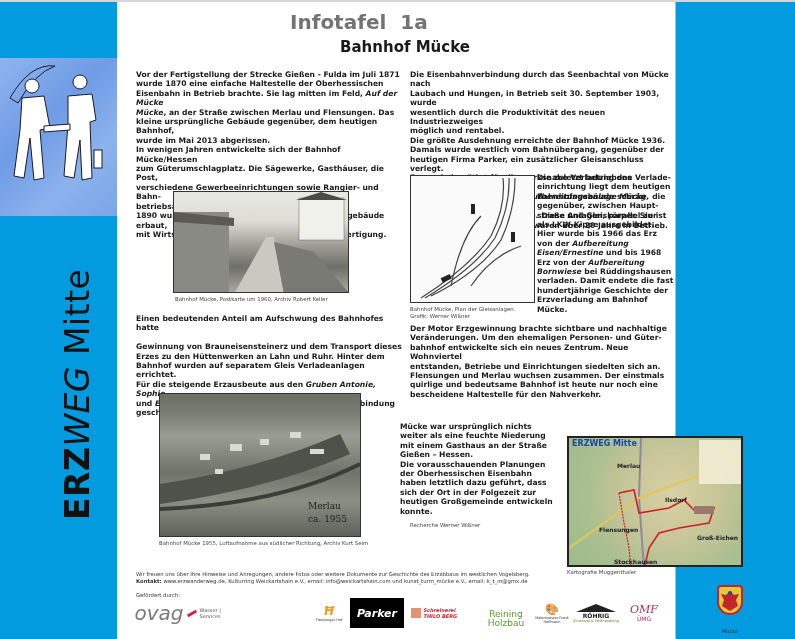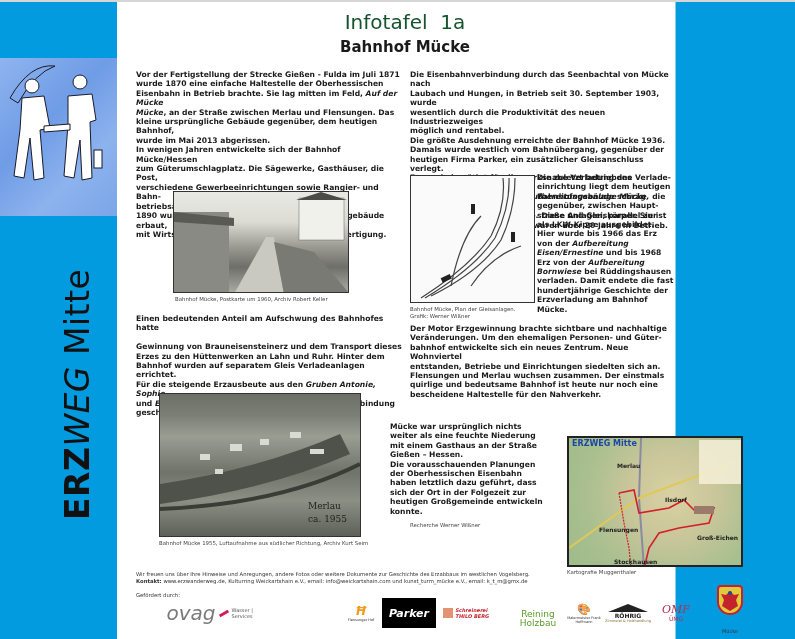--- a/index.html
+++ b/index.html
@@ -5,37 +5,37 @@
   * { box-sizing: border-box; margin: 0; padding: 0; }
   html, body { width: 795px; height: 639px; overflow: hidden; background: #ffffff; }
   body { position: relative; font-family: "DejaVu Sans", sans-serif; color: #1a1a1a; }
   .topline { position: absolute; left: 0; top: 0; width: 795px; height: 2px; background: #d6d6d6; }
   .left-panel { position: absolute; left: 0; top: 2px; width: 117px; height: 637px; background: #039be0; }
   .right-panel { position: absolute; left: 675px; top: 2px; width: 120px; height: 637px; background: #039be0; border-left: 1px solid #7fd0f5; }
   .miner-art { position: absolute; left: 0; top: 58px; width: 117px; height: 158px; background: linear-gradient(135deg,#8fb4ef 0%,#6f9ce6 40%,#8db3ee 70%,#7aa5e8 100%); overflow: hidden; }
   .vert-title { position: absolute; left: 58px; top: 520px; transform: rotate(-90deg); transform-origin: 0 0; white-space: nowrap; font-family: "DejaVu Sans", sans-serif; font-size: 33px; color: #111; letter-spacing: 0.5px; }
   .vert-title .b { font-weight: bold; }
   .vert-title .i { font-style: italic; font-weight: normal; }
-  .title { position: absolute; left: 290px; top: 10px; width: 230px; text-align: center; font-weight: normal; font-size: 20px; color: #14532d; }
+  .title { position: absolute; left: 290px; top: 10px; width: 230px; font-weight: bold; font-size: 20px; color: #737373; }
   .subtitle { position: absolute; left: 290px; top: 38px; width: 230px; text-align: center; font-weight: bold; font-size: 15px; color: #1a1a1a; }
   .txt { position: absolute; font-size: 7.6px; font-weight: bold; line-height: 9.4px; color: #1a1a1a; }
   .txt p { margin: 0; }
   .txt em { font-style: italic; }
   .caption { position: absolute; font-size: 5.4px; color: #444; line-height: 7px; }
   .photo { position: absolute; border: 1px solid #333; overflow: hidden; }
   .photo1 { left: 173px; top: 191px; width: 176px; height: 102px; background: linear-gradient(180deg,#e9e9e4 0%,#dcdcd5 30%,#9a9a93 55%,#6f6f69 75%,#a9a9a2 100%); }
   .photo2 { left: 159px; top: 393px; width: 202px; height: 144px; background: linear-gradient(180deg,#6c6f66 0%,#7c7f75 15%,#9a9d92 30%,#70736a 55%,#8c8f84 75%,#5e6158 100%); }
   .photo3 { left: 410px; top: 175px; width: 125px; height: 128px; background: #fafafa; }
   .map { position: absolute; left: 567px; top: 436px; width: 176px; height: 131px; border: 2px solid #222; background: radial-gradient(circle at 60% 45%, #d9d1a2 0%, #c9c69a 35%, #a9bf8f 70%, #9fbb8b 100%); overflow: hidden; }
   .map-title { position: absolute; left: 3px; top: 1px; font-size: 8px; font-weight: bold; color: #1a47a8; }
   .map-label { position: absolute; font-size: 6px; color: #222; font-weight: bold; }
   .footer-text { position: absolute; left: 136px; top: 571px; font-size: 5.3px; color: #333; line-height: 7px; }
   .footer-text .k { font-weight: bold; }
   .gefoerdert { position: absolute; left: 136px; top: 592px; font-size: 5.3px; color: #333; }
-  .logos { position: absolute; left: 134px; top: 598px; width: 540px; height: 34px; margin-left: 32px; }
+  .logos { position: absolute; left: 134px; top: 598px; width: 540px; height: 34px; }
   .logo { position: absolute; top: 0; height: 30px; display: flex; align-items: center; justify-content: center; }
   .coat { position: absolute; left: 717px; top: 585px; width: 26px; height: 30px; background: #e2c83b; border: 2px solid #c4232c; border-radius: 4px 4px 13px 13px; }
   .coat-label { position: absolute; left: 714px; top: 628px; width: 32px; text-align: center; font-size: 5px; color: #333; }
 </style>
 </head>
 <body>
 
 <div class="topline"></div>
 
 <div class="left-panel"></div>
@@ -187,21 +187,21 @@
     <span>Der Motor Erzgewinnung brachte sichtbare und nachhaltige</span><br>
     <span>Veränderungen. Um den ehemaligen Personen- und Güter-</span><br>
     <span>bahnhof entwickelte sich ein neues Zentrum. Neue Wohnviertel</span><br>
     <span>entstanden, Betriebe und Einrichtungen siedelten sich an.</span><br>
     <span>Flensungen und Merlau wuchsen zusammen. Der einstmals</span><br>
     <span>quirlige und bedeutsame Bahnhof ist heute nur noch eine</span><br>
     <span>bescheidene Haltestelle für den Nahverkehr.</span>
   </p>
 </div>
 
-<div class="txt" style="left:390px; top:422px; width:155px;">
+<div class="txt" style="left:400px; top:422px; width:155px;">
   <p>
     <span>Mücke war ursprünglich nichts</span><br>
     <span>weiter als eine feuchte Niederung</span><br>
     <span>mit einem Gasthaus an der Straße</span><br>
     <span>Gießen – Hessen.</span>
   </p>
   <p>
     <span>Die vorausschauenden Planungen</span><br>
     <span>der Oberhessischen Eisenbahn</span><br>
     <span>haben letztlich dazu geführt, dass</span><br>

